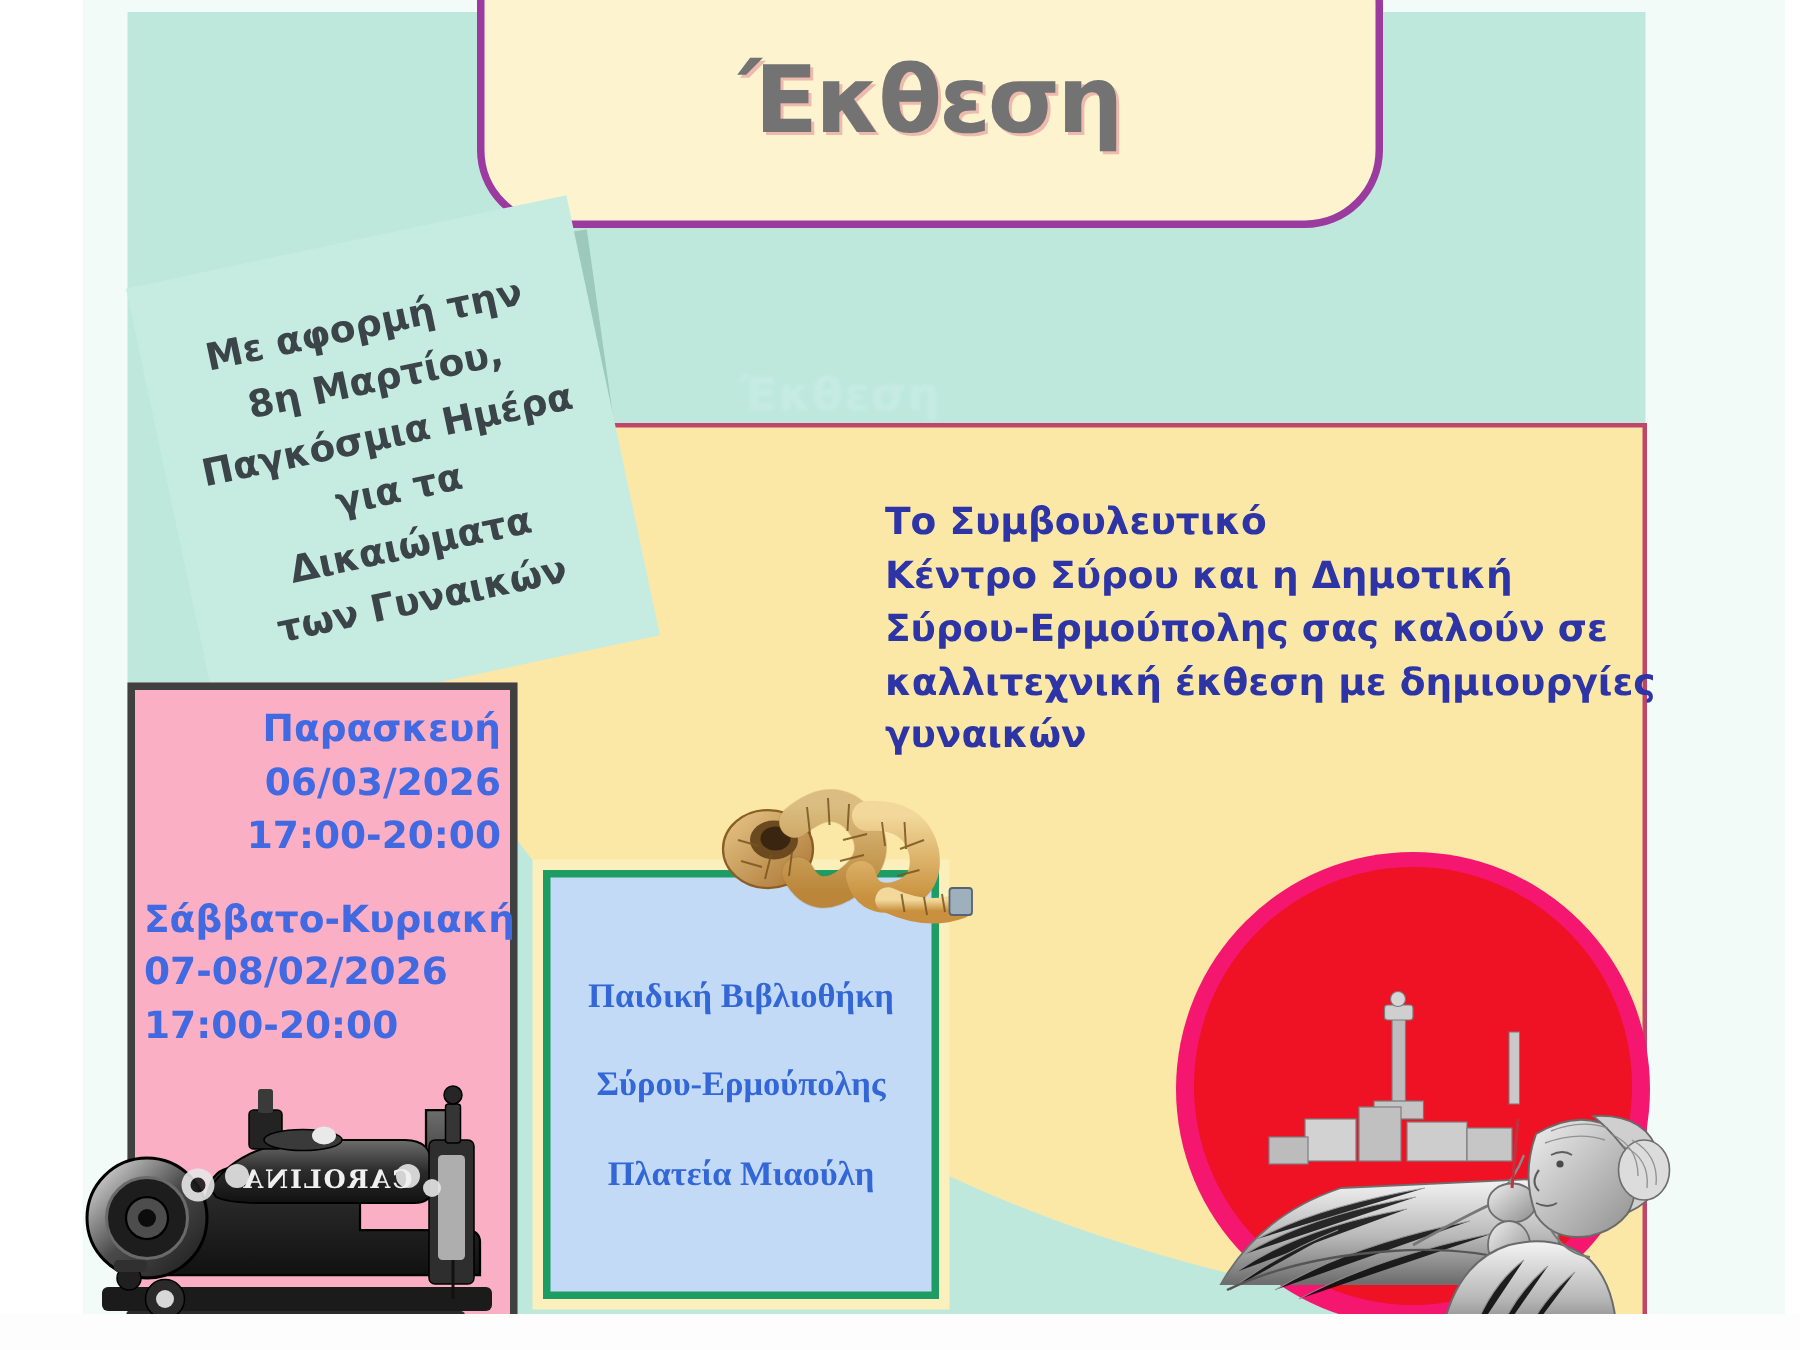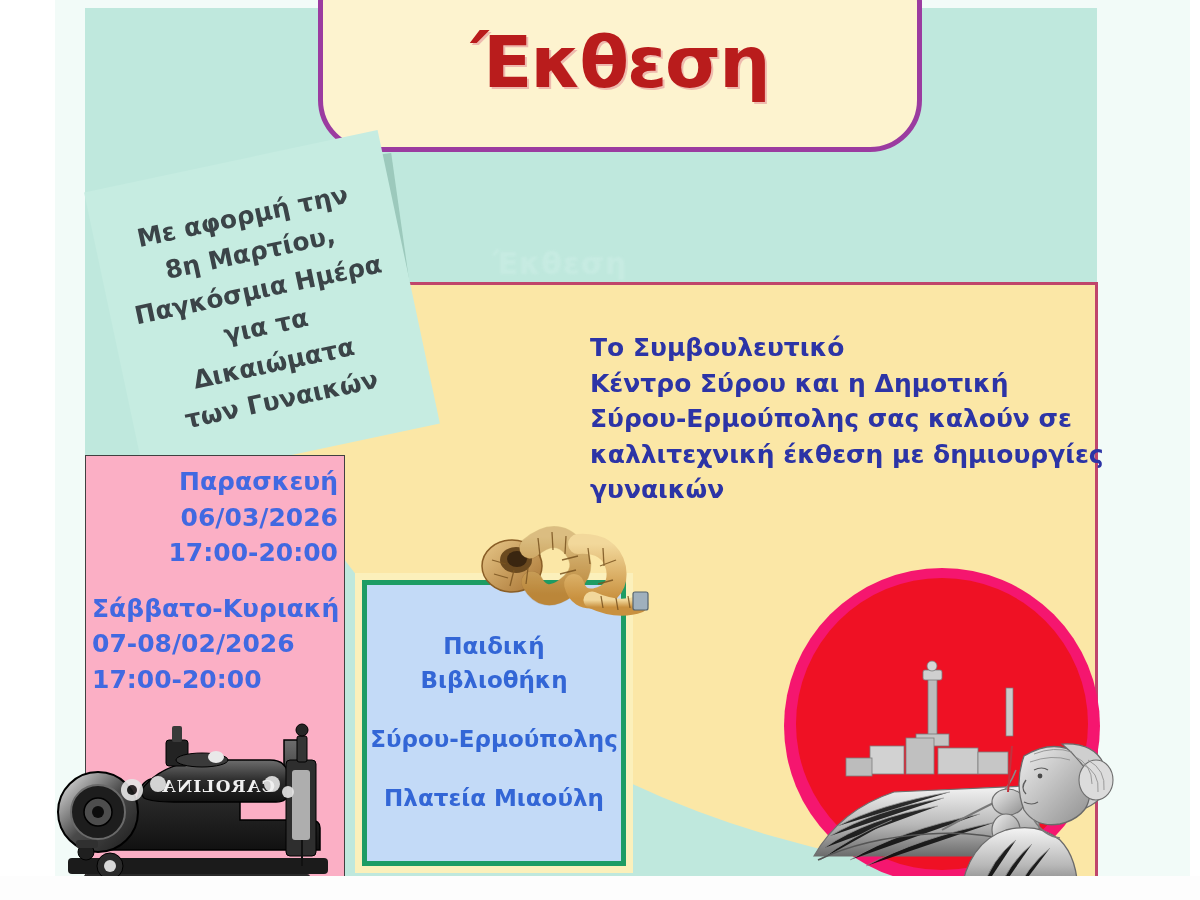--- a/index.html
+++ b/index.html
@@ -16,21 +16,21 @@
              color:#cdeee6;font-size:30px;font-weight:bold;letter-spacing:1px;
              display:flex;align-items:center;justify-content:center;
              opacity:.55;filter:blur(1.2px);}
 
   
   .banner{position:absolute;left:318px;top:-34px;width:604px;height:186px;
           background:#fdf3cf;border:5px solid #9b3ba0;
           border-radius:36px 36px 52px 52px;
           box-sizing:border-box;
           display:flex;align-items:flex-end;justify-content:center;}
-  .banner-title{color:#b91c1c;font-size:72px;font-weight:bold;line-height:.92;
+  .banner-title{color:#737373;font-size:62px;font-weight:bold;line-height:.92;
                 margin-bottom:52px;letter-spacing:-2px;
                 font-family:"DejaVu Sans","Liberation Sans",sans-serif;
                 text-shadow:2px 2px 0 rgba(200,40,90,.28);}
 
   
   .yellow-blob{position:absolute;left:248px;top:282px;width:850px;height:600px;
                background:#fbe7a6;border:3px solid #c0456b;
                border-radius:0 0 0 0;
                clip-path:ellipse(100% 100% at 100% 0%);
                box-sizing:border-box;}
@@ -51,33 +51,33 @@
                background:#9cc9bc;transform:rotate(-8deg);}
   .note{position:absolute;left:112px;top:158px;width:300px;height:300px;
         background:#c6ece1;transform:rotate(-12deg);
         display:flex;align-items:center;justify-content:center;}
   .note-text{color:#3b4448;font-size:25px;font-weight:bold;line-height:1.5;
              text-align:center;width:290px;}
   .note-text div{white-space:nowrap;}
 
   
   .pink-box{position:absolute;left:85px;top:455px;width:260px;height:430px;
-            background:#fbafc5;border:1px solid #404040;box-sizing:border-box;
+            background:#fbafc5;border:5px solid #404040;box-sizing:border-box;
             padding-top:8px;}
   .sched{color:#4169e1;font-size:25px;font-weight:bold;line-height:1.42;}
   .sched-a{text-align:right;padding-right:6px;}
   .sched-b{text-align:left;padding-left:6px;margin-top:20px;}
   .sched div{white-space:nowrap;}
 
   
   .blue-halo{position:absolute;left:355px;top:573px;width:278px;height:300px;
              background:#fbf0bb;}
   .blue-box{position:absolute;left:362px;top:580px;width:264px;height:286px;
             background:#c3daf7;border:5px solid #1d9c64;box-sizing:border-box;
-            display:flex;flex-direction:column;align-items:center;justify-content:center;}
+            display:flex;flex-direction:column;align-items:center;justify-content:center;font-family:Liberation Serif, serif;}
   .venue{color:#3366d6;font-size:23px;font-weight:bold;line-height:1.45;text-align:center;}
   .venue .gap{height:26px;}
 
   
   .bottom-white{position:absolute;left:0;top:876px;width:1200px;height:24px;background:#fdfdfd;}
   .right-white{position:absolute;left:1190px;top:0;width:10px;height:900px;background:#ffffff;}
   .left-white{position:absolute;left:0;top:0;width:55px;height:900px;background:#ffffff;}
 
   
   .tape{position:absolute;left:470px;top:508px;width:190px;height:120px;}

